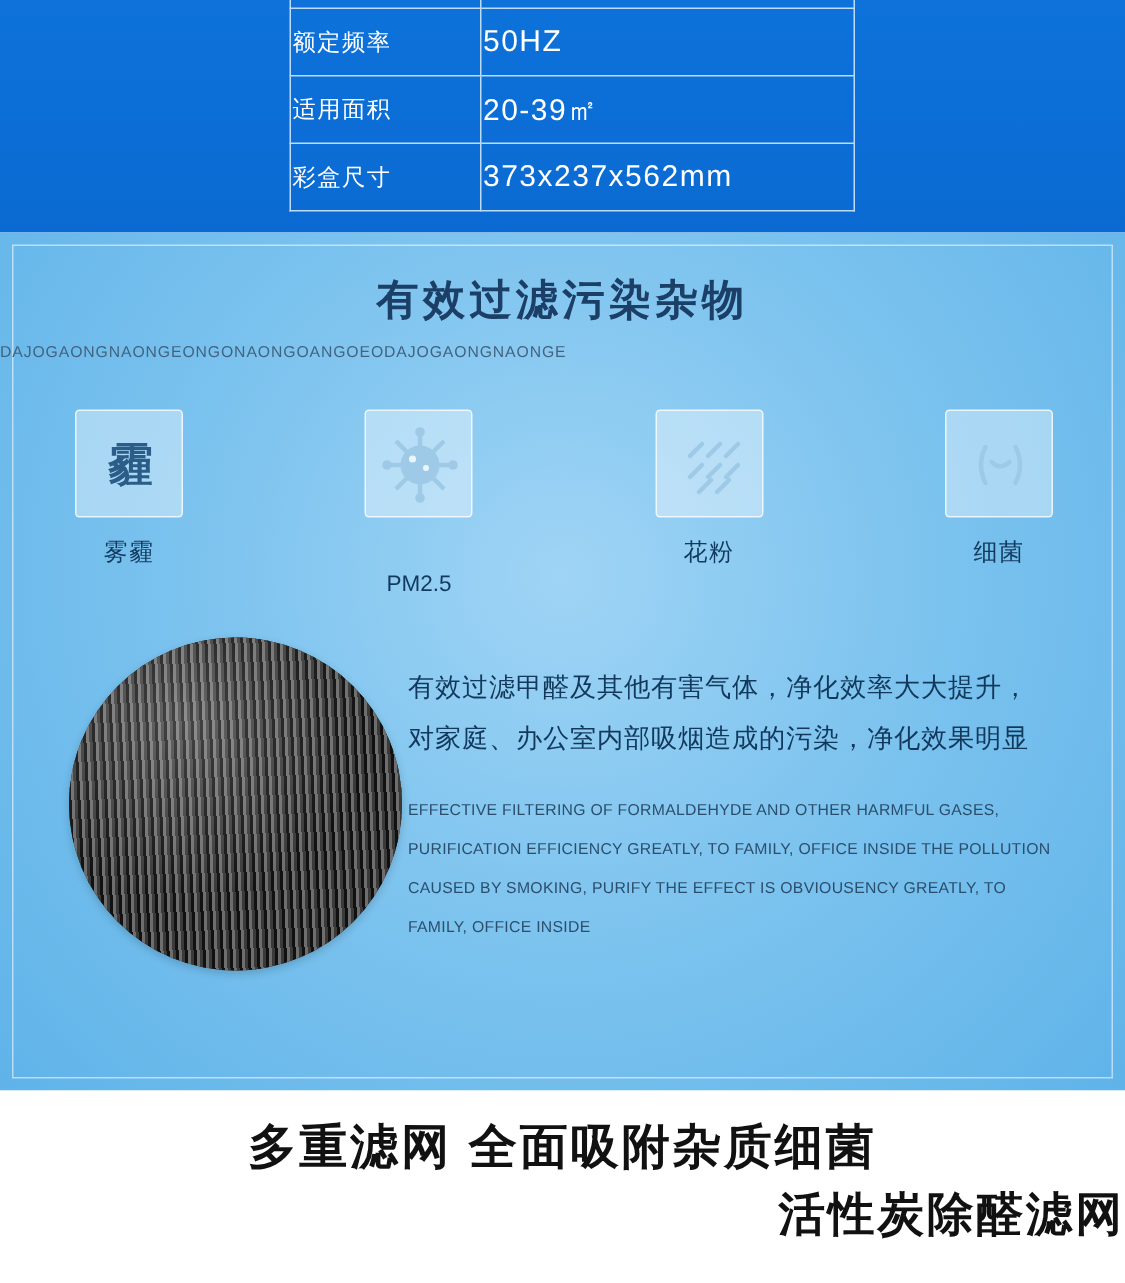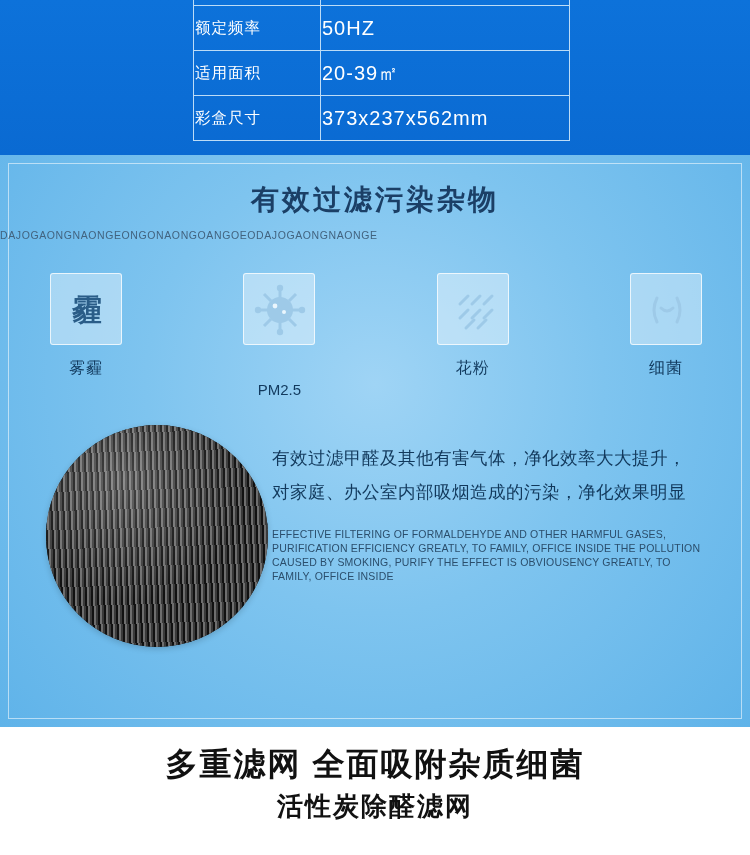--- a/index.html
+++ b/index.html
@@ -193,21 +193,21 @@
   .desc-cn {
     font-size: 17.5px;
     color: #12395c;
     line-height: 34px;
     letter-spacing: 0.5px;
   }
   .desc-en {
     margin-top: 18px;
     font-size: 10.5px;
     color: #2b4e6c;
-    line-height: 14px;
+    line-height: 26px;
     letter-spacing: 0.2px;
   }
 
   
   .bottom-section {
     position: relative;
     width: 750px;
     height: 128px;
     background: #ffffff;
   }
@@ -220,22 +220,22 @@
     font-size: 32px;
     font-weight: bold;
     color: #111111;
     letter-spacing: 2px;
   }
   .bottom-line2 {
     position: absolute;
     top: 62px;
     left: 0;
     width: 750px;
-    text-align: center;
-    font-size: 26px;
+    text-align: right;
+    font-size: 31px;
     font-weight: bold;
     color: #111111;
     letter-spacing: 2px;
   }
 </style>
 </head>
 <body>
 
 <div class="page">
 

